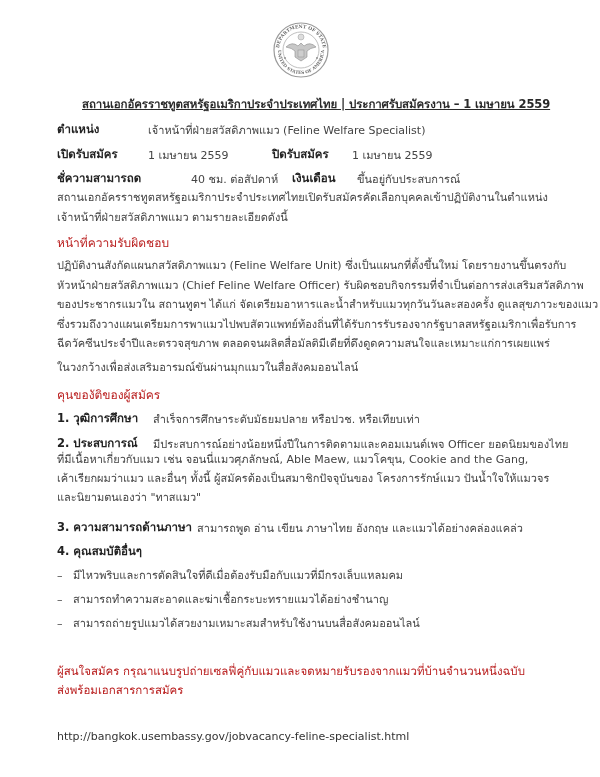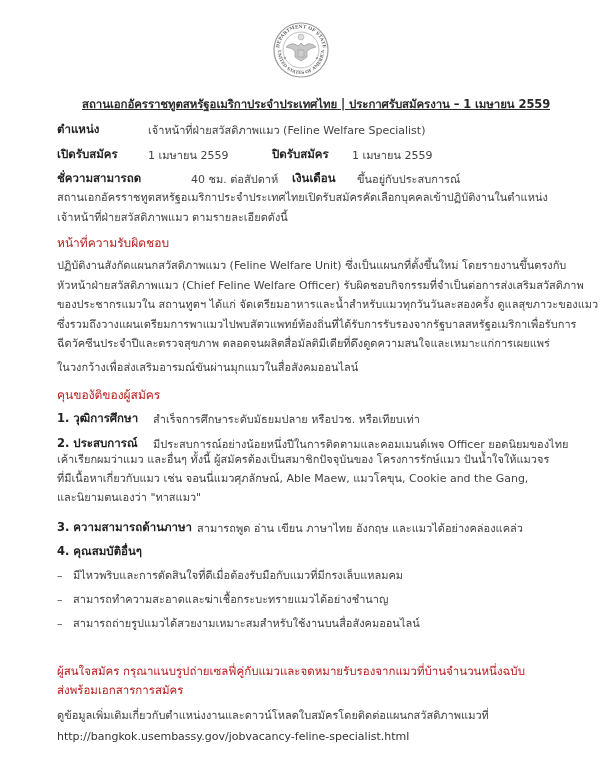--- a/index.html
+++ b/index.html
@@ -142,22 +142,22 @@
   </div>
 
   <div class="h" style="top:385px;">คุนของัติของผู้สมัคร</div>
 
   <div class="abs lbl" style="left:57px; top:409px;">1. วุฒิการศึกษา</div>
   <div class="abs val" style="left:153px; top:410px;">สำเร็จการศึกษาระดับมัธยมปลาย หรือปวช. หรือเทียบเท่า</div>
 
   <div class="abs lbl" style="left:57px; top:434px;">2. ประสบการณ์</div>
   <div class="abs val" style="left:153px; top:435px;">มีประสบการณ์อย่างน้อยหนึ่งปีในการติดตามและคอมเมนต์เพจ Officer ยอดนิยมของไทย</div>
   <div class="para" style="top:450px; line-height:19px;">
+    <span class="ln">ที่มีเนื้อหาเกี่ยวกับแมว เช่น จอนนี่แมวศุภลักษณ์, Able Maew, แมวโคขุน, Cookie and the Gang,</span>
     <span class="ln">เค้าเรียกผมว่าแมว และอื่นๆ  ทั้งนี้ ผู้สมัครต้องเป็นสมาชิกปัจจุบันของ โครงการรักษ์แมว ปันน้ำใจให้แมวจร</span>
-    <span class="ln">ที่มีเนื้อหาเกี่ยวกับแมว เช่น จอนนี่แมวศุภลักษณ์, Able Maew, แมวโคขุน, Cookie and the Gang,</span>
     <span class="ln">และนิยามตนเองว่า "ทาสแมว"</span>
   </div>
 
   <div class="abs lbl" style="left:57px; top:518px;">3. ความสามารถด้านภาษา</div>
   <div class="abs val" style="left:197px; top:519px;">สามารถพูด อ่าน เขียน ภาษาไทย อังกฤษ และแมวได้อย่างคล่องแคล่ว</div>
 
   <div class="abs lbl" style="left:57px; top:542px;">4. คุณสมบัติอื่นๆ</div>
 
   <div class="bullet" style="top:566px;">
     <span class="dash">–</span><span>มีไหวพริบและการตัดสินใจที่ดีเมื่อต้องรับมือกับแมวที่มีกรงเล็บแหลมคม</span>
@@ -165,16 +165,15 @@
   <div class="bullet" style="top:590px;">
     <span class="dash">–</span><span>สามารถทำความสะอาดและฆ่าเชื้อกระบะทรายแมวได้อย่างชำนาญ</span>
   </div>
   <div class="bullet" style="top:614px;">
     <span class="dash">–</span><span>สามารถถ่ายรูปแมวได้สวยงามเหมาะสมสำหรับใช้งานบนสื่อสังคมออนไลน์</span>
   </div>
 
   <div class="h" style="top:662px; font-size:11.5px;">ผู้สนใจสมัคร กรุณาแนบรูปถ่ายเซลฟี่คู่กับแมวและจดหมายรับรองจากแมวที่บ้านจำนวนหนึ่งฉบับ</div>
   <div class="h" style="top:681px; font-size:11.5px;">ส่งพร้อมเอกสารการสมัคร</div>
 
-  <div class="abs val" style="left:57px; top:706px;">ดูข้อมูลเพิ่มเติมเกี่ยวกับตำแหน่งงานและดาวน์โหลดใบสมัครโดยติดต่อแผนกสวัสดิภาพแมวที่</div>
   <a class="link">http://bangkok.usembassy.gov/jobvacancy-feline-specialist.html</a>
 
 </div>
 
 </body></html>

